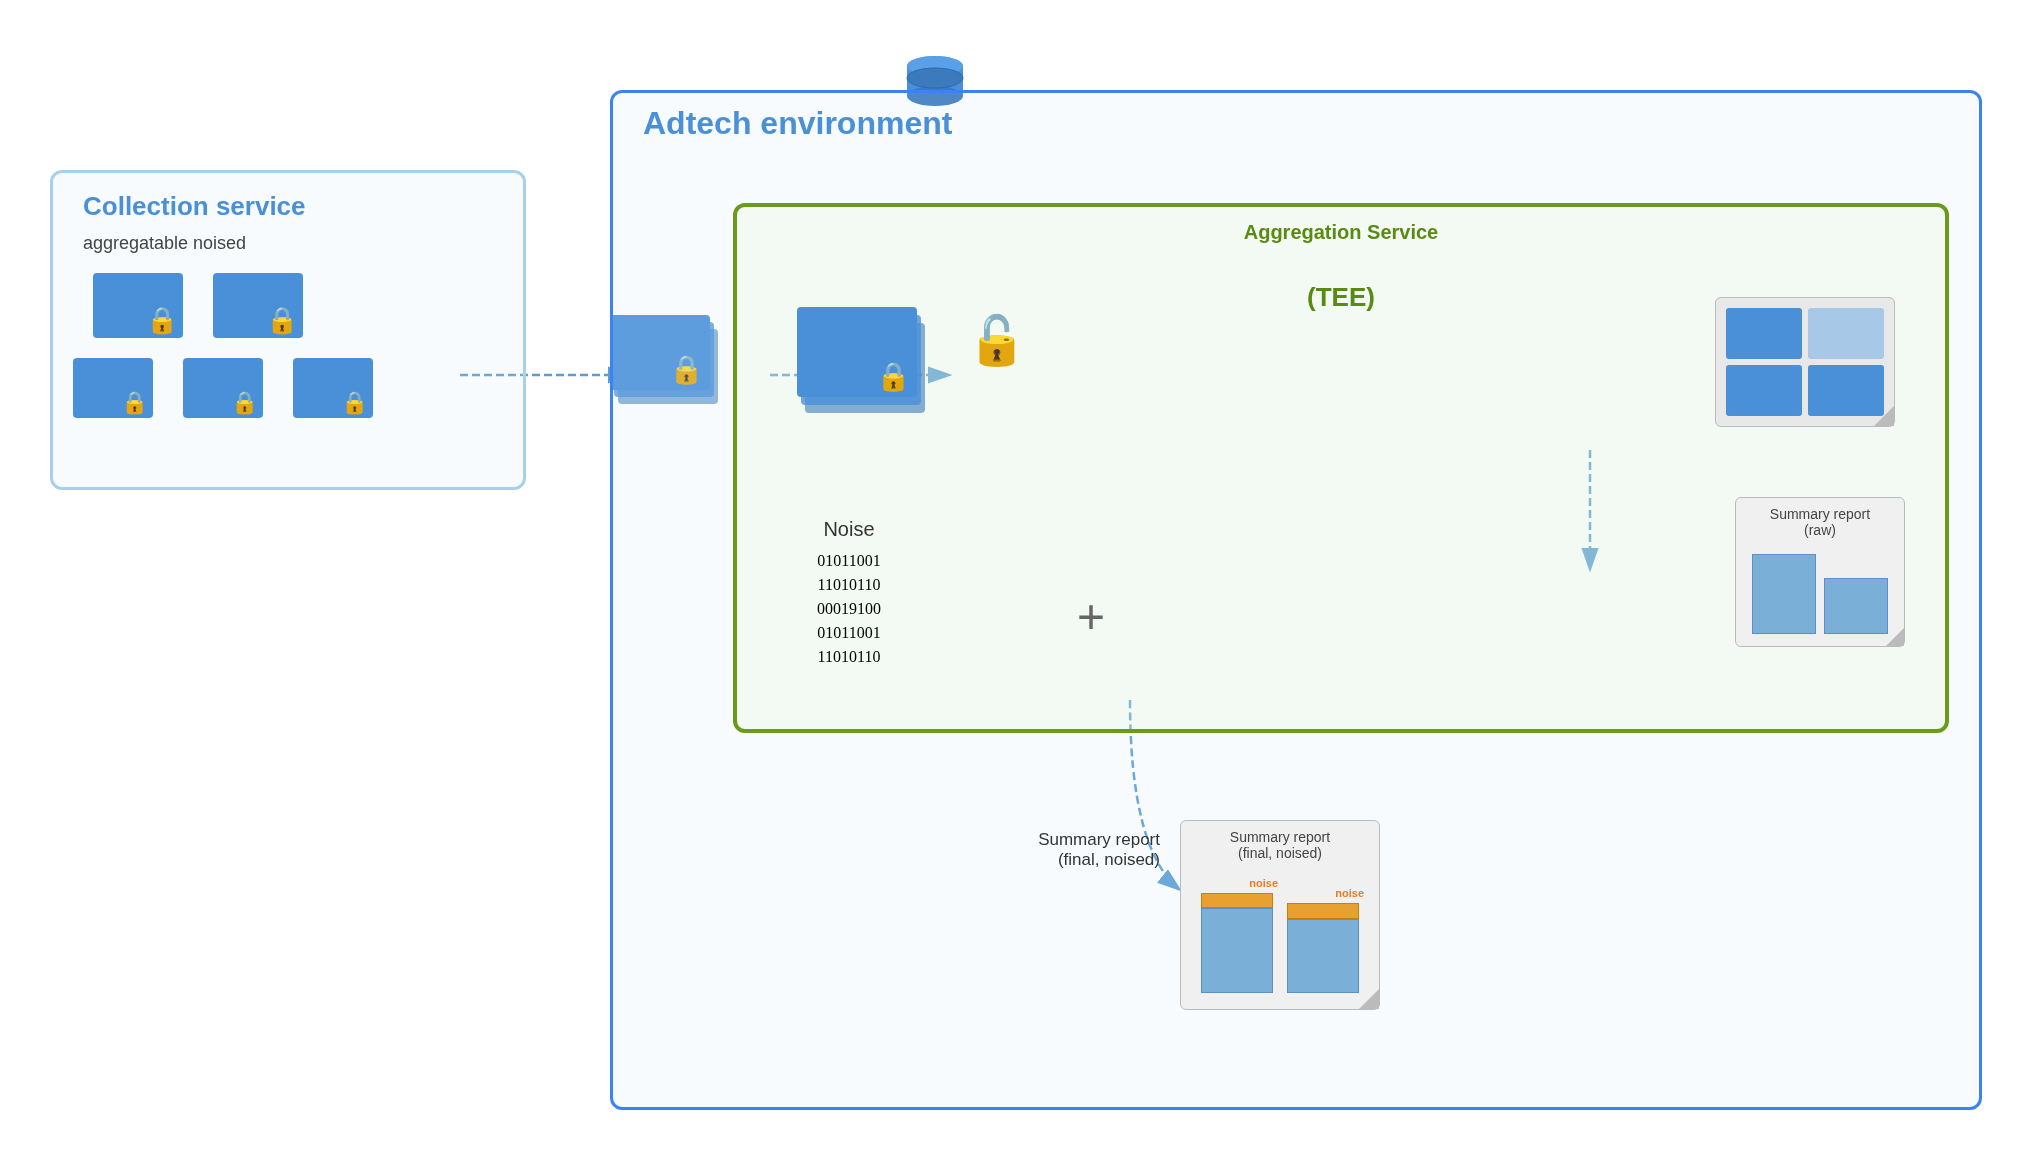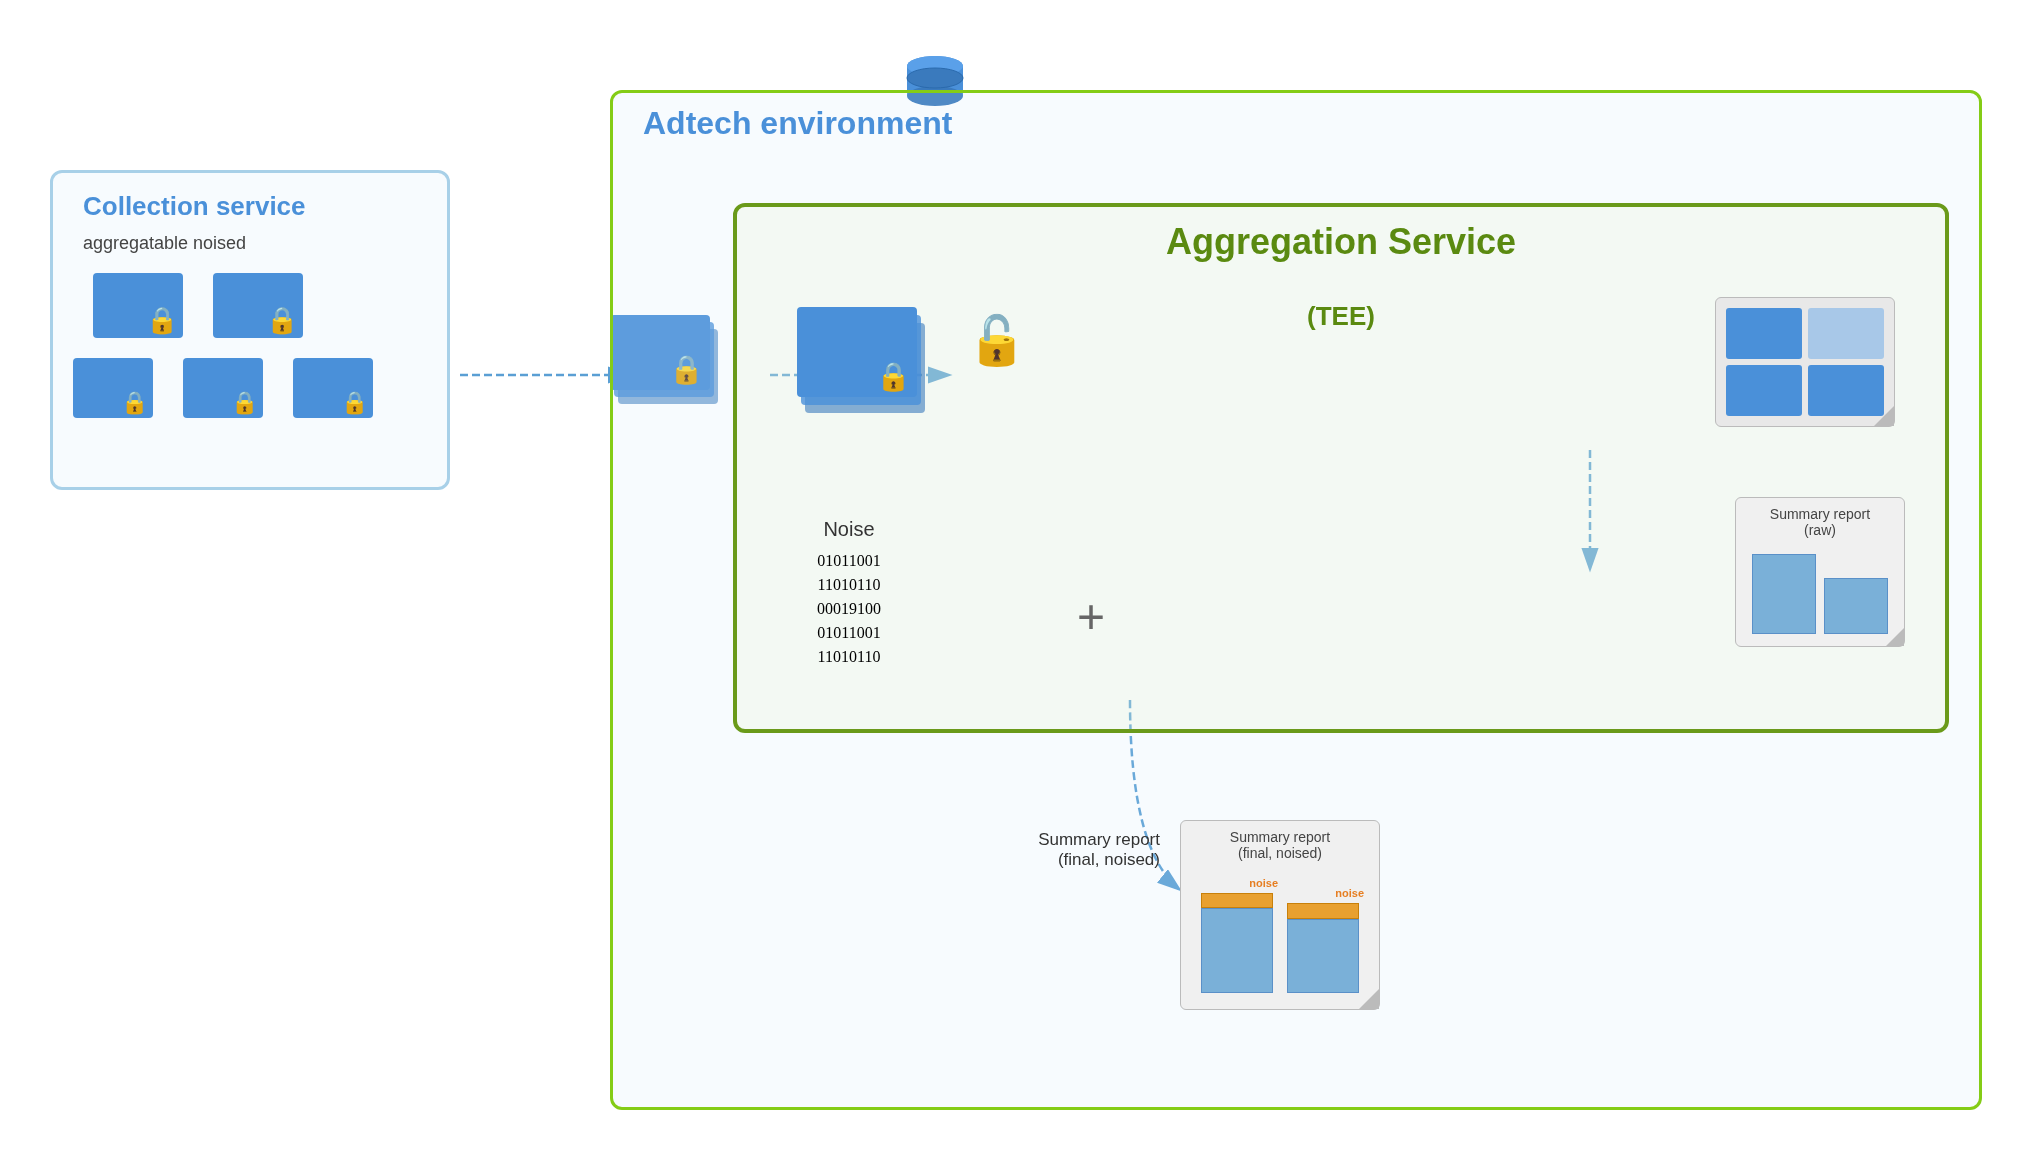--- a/index.html
+++ b/index.html
@@ -20,21 +20,21 @@
       bottom: 30px;
     }
 
     
     .adtech-env {
       position: absolute;
       top: 60px;
       left: 580px;
       right: 20px;
       bottom: 20px;
-      border: 3px solid #84cc16;
+      border: 3px solid #3b82f6;
       border-radius: 12px;
       background: rgba(200, 230, 248, 0.15);
     }
 
     .adtech-label {
       position: absolute;
       top: 12px;
       left: 30px;
       font-size: 32px;
       font-weight: bold;
@@ -51,21 +51,21 @@
       border: 4px solid #6a9a1a;
       border-radius: 12px;
       background: rgba(230, 245, 200, 0.2);
     }
 
     
     .collection-box {
       position: absolute;
       top: 140px;
       left: 20px;
-      width: 400px;
+      width: 476px;
       height: 320px;
       border: 3px solid #a8d0e8;
       border-radius: 12px;
       background: rgba(200, 230, 248, 0.15);
     }
 
     .collection-label {
       position: absolute;
       top: 18px;
       left: 30px;
@@ -177,21 +177,21 @@
     <div style="position:absolute;top:0;left:0;width:100px;height:75px;background:#4a90d9;border-radius:4px;">
       <span style="position:absolute;bottom:4px;right:6px;font-size:28px;">🔒</span>
     </div>
   </div>
 
   <div class="adtech-env">
     <span class="adtech-label">Adtech environment</span>
 
     <div class="aggregation-box">
       <div style="position:absolute;top:14px;left:50%;transform:translateX(-50%);text-align:center;">
-        <div style="font-size:36px;font-weight:bold;color:#5a8a10;">Aggregation Service</div>
+        <div style="font-size:20px;font-weight:bold;color:#5a8a10;">Aggregation Service</div>
         <div style="font-size:26px;font-weight:bold;color:#5a8a10;margin-top:38px;">(TEE)</div>
       </div>
 
       <div style="position:absolute;top:100px;left:60px;width:150px;height:130px;">
         <div style="position:absolute;top:16px;left:8px;width:120px;height:90px;background:#3a7abd;border-radius:4px;opacity:0.6;"></div>
         <div style="position:absolute;top:8px;left:4px;width:120px;height:90px;background:#4a90d9;border-radius:4px;opacity:0.8;"></div>
         <div style="position:absolute;top:0;left:0;width:120px;height:90px;background:#4a90d9;border-radius:4px;">
           <span style="position:absolute;bottom:4px;right:6px;font-size:28px;">🔒</span>
         </div>
       </div>

